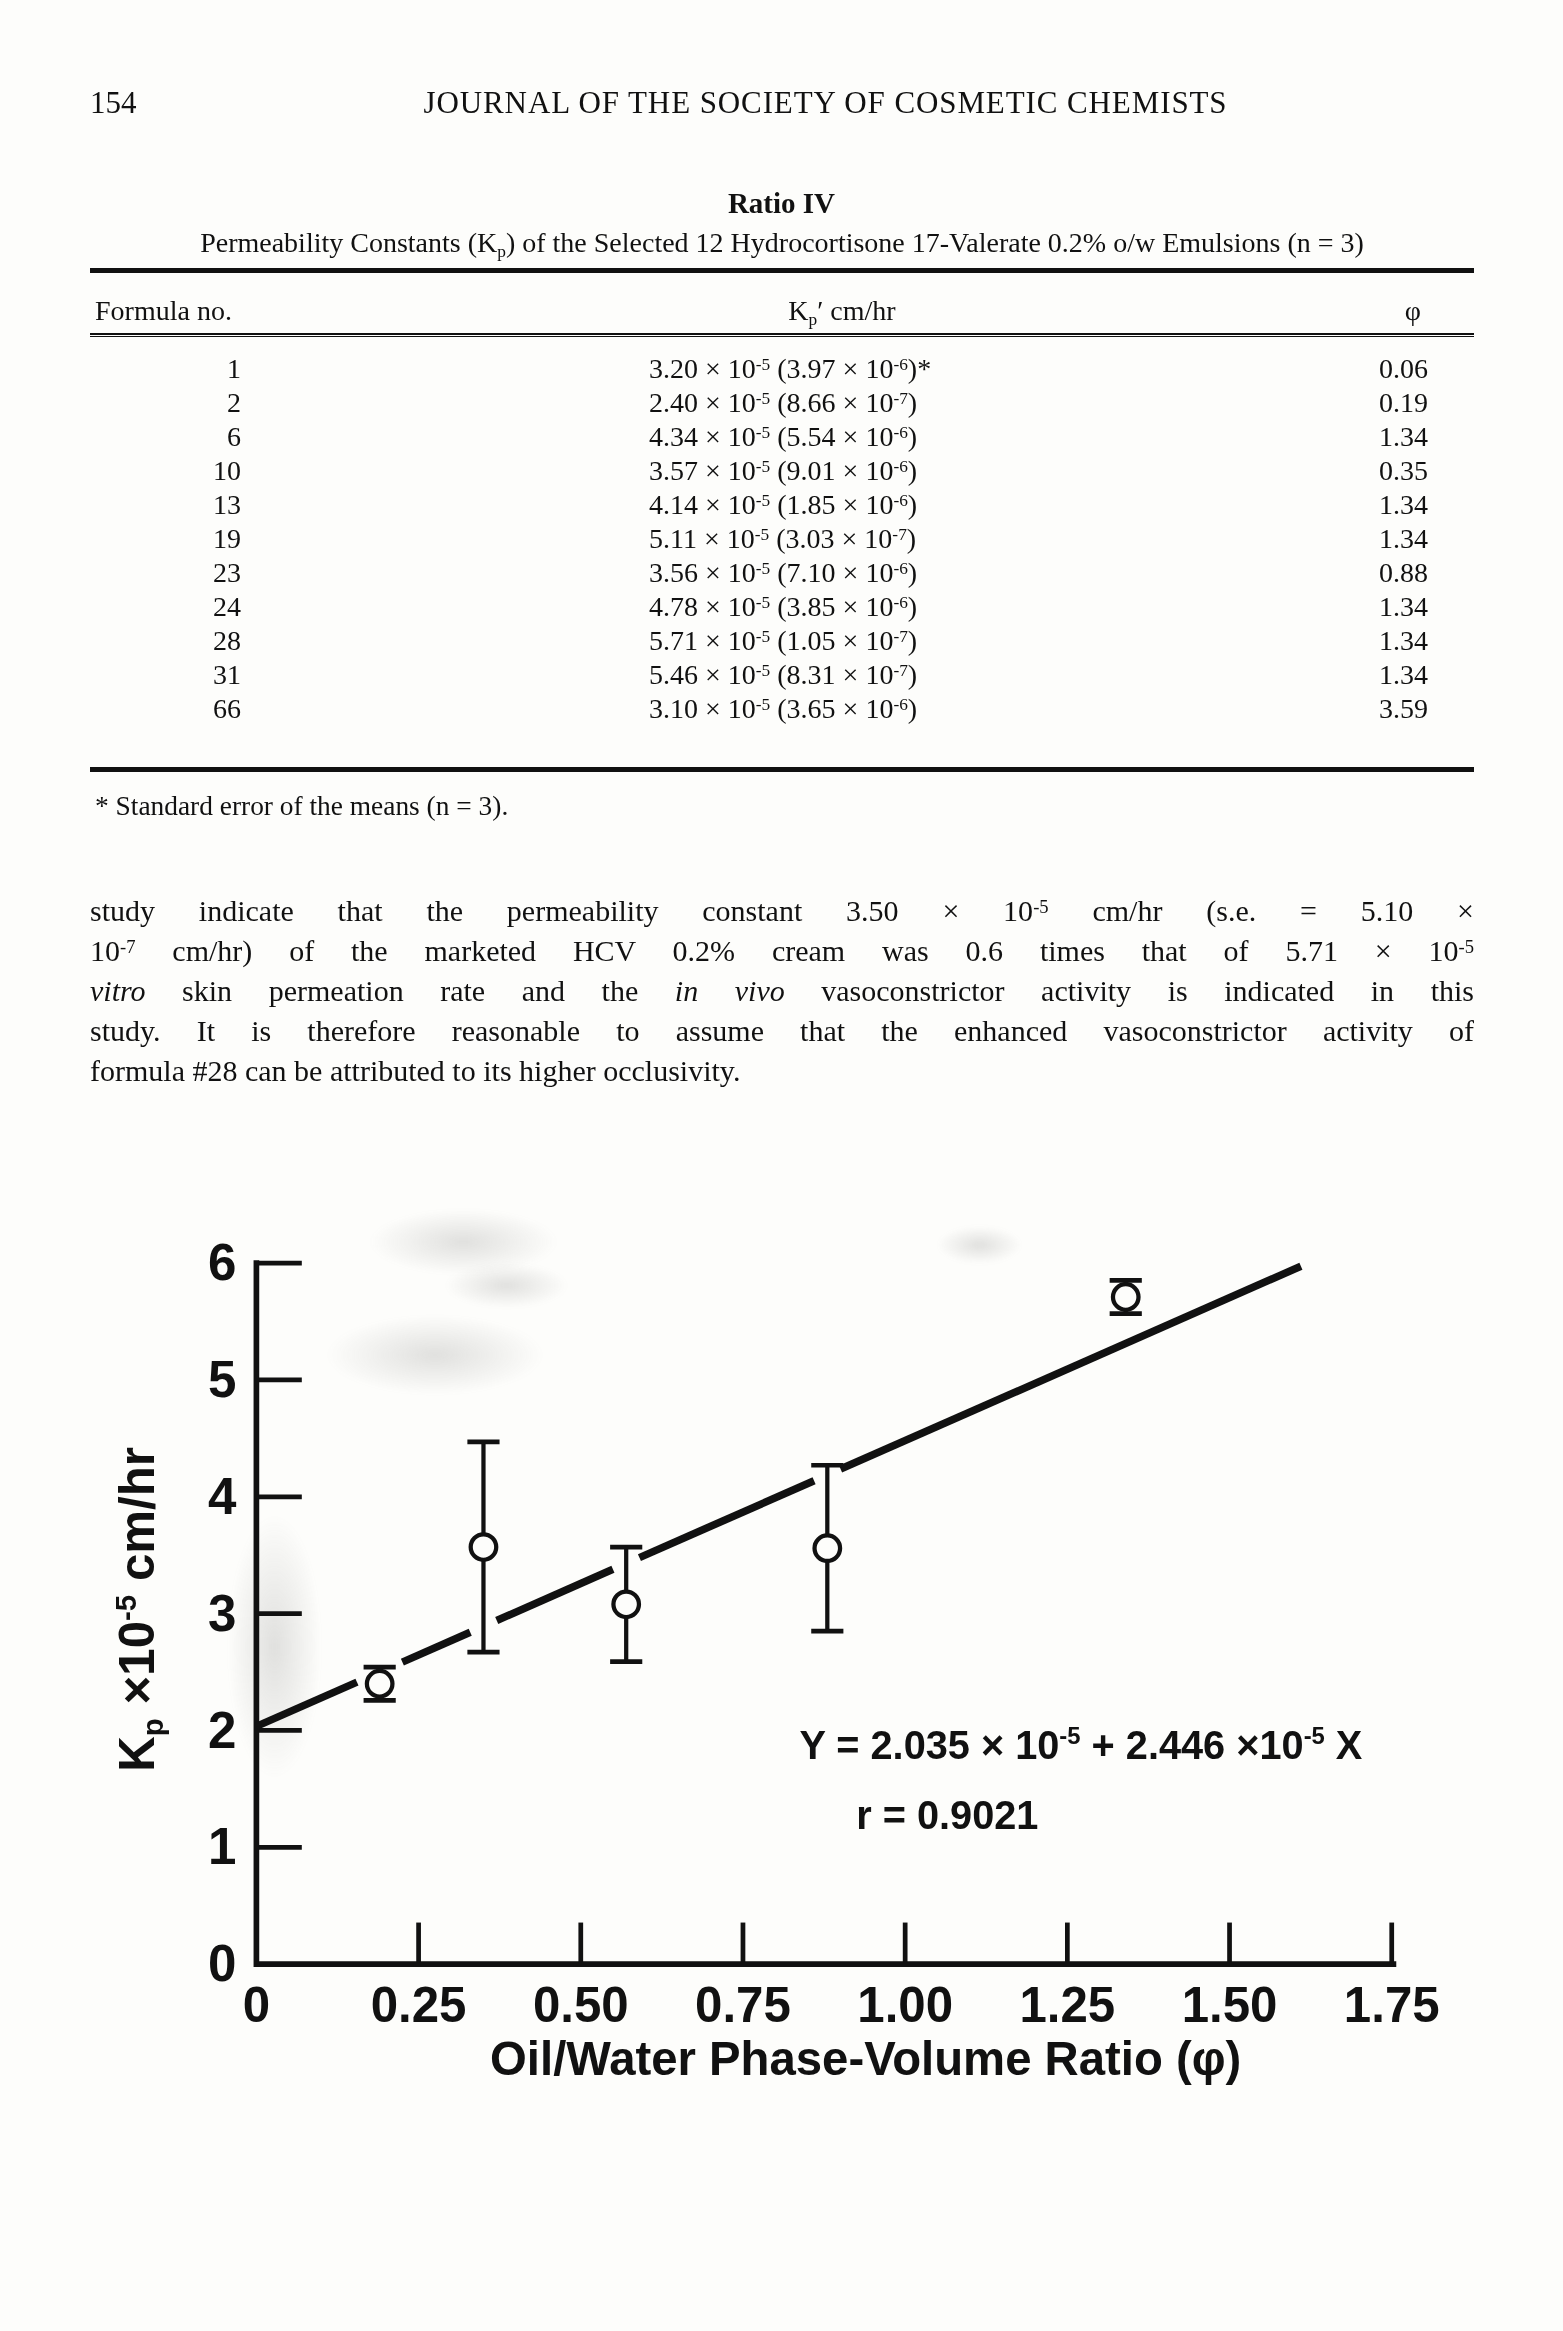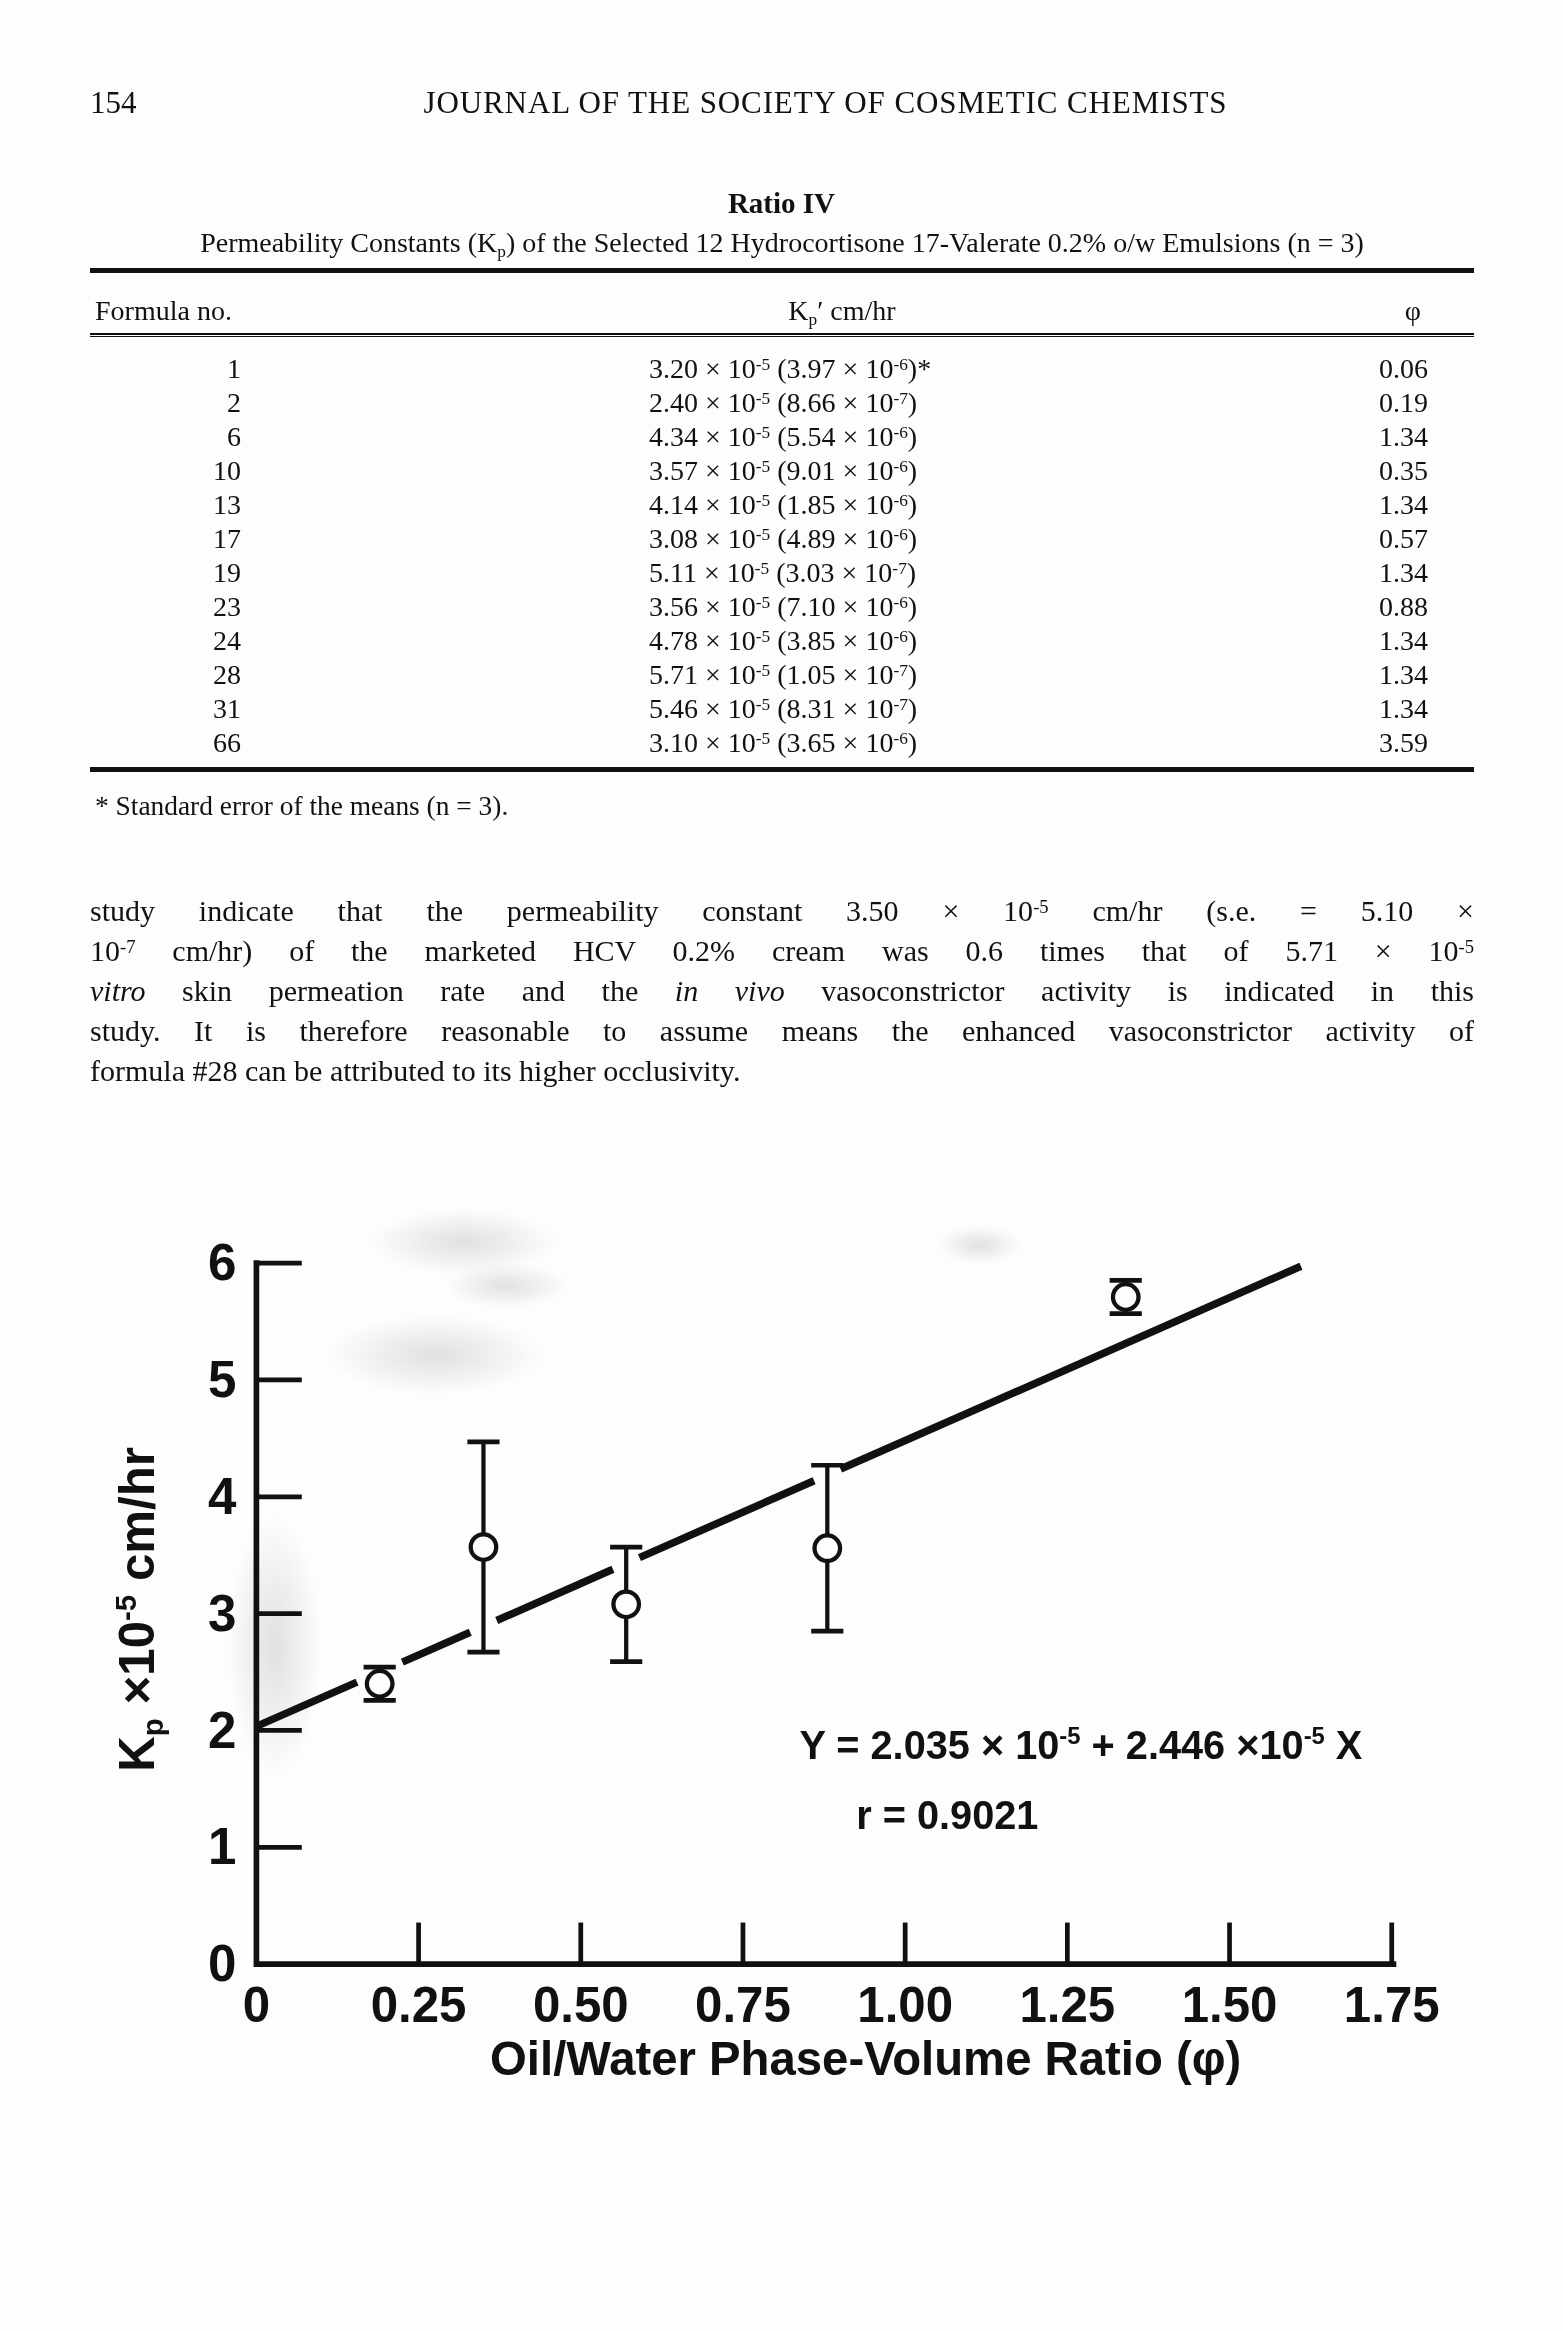--- a/index.html
+++ b/index.html
@@ -85,25 +85,20 @@
         <span class="no serif">10</span>
         <span class="kp serif">3.57 × 10<sup>-5</sup> (9.01 × 10<sup>-6</sup>)</span>
         <span class="phi serif">0.35</span>
       </div>
       <div class="trow">
         <span class="no serif">13</span>
         <span class="kp serif">4.14 × 10<sup>-5</sup> (1.85 × 10<sup>-6</sup>)</span>
         <span class="phi serif">1.34</span>
       </div>
       <div class="trow">
-        <span class="no serif">17</span>
-        <span class="kp serif">3.08 × 10<sup>-5</sup> (4.89 × 10<sup>-6</sup>)</span>
-        <span class="phi serif">0.57</span>
-      </div>
-      <div class="trow">
         <span class="no serif">19</span>
         <span class="kp serif">5.11 × 10<sup>-5</sup> (3.03 × 10<sup>-7</sup>)</span>
         <span class="phi serif">1.34</span>
       </div>
       <div class="trow">
         <span class="no serif">23</span>
         <span class="kp serif">3.56 × 10<sup>-5</sup> (7.10 × 10<sup>-6</sup>)</span>
         <span class="phi serif">0.88</span>
       </div>
       <div class="trow">
@@ -129,21 +124,21 @@
     </div>
 
   <div class="abs rule rule-thick" style="top:767px"></div>
 
   <div class="abs footnote">* Standard error of the means (n = 3).</div>
 
   <div class="abs" id="body-para">
       <div class="pline just">study indicate that the permeability constant 3.50 × 10<sup>-5</sup> cm/hr (s.e. = 5.10 ×</div>
       <div class="pline just">10<sup>-7</sup> cm/hr) of the marketed HCV 0.2% cream was 0.6 times that of 5.71 × 10<sup>-5</sup></div>
       <div class="pline just"><i>vitro</i> skin permeation rate and the <i>in vivo</i> vasoconstrictor activity is indicated in this</div>
-      <div class="pline just">study. It is therefore reasonable to assume means the enhanced vasoconstrictor activity of</div>
+      <div class="pline just">study. It is therefore reasonable to assume that the enhanced vasoconstrictor activity of</div>
       <div class="pline">formula #28 can be attributed to its higher occlusivity.</div>
     </div>
 
   <div class="smudge" style="left:369px;top:1209px;width:189px;height:66px"></div>
   <div class="smudge" style="left:326px;top:1315px;width:218px;height:80px"></div>
   <div class="smudge" style="left:445px;top:1263px;width:123px;height:45px"></div>
   <div class="smudge" style="left:227px;top:1514px;width:95px;height:265px"></div>
   <div class="smudge" style="left:937px;top:1226px;width:85px;height:38px"></div>
 
   <svg id="figure-svg" viewBox="0 1255 1652 960">

